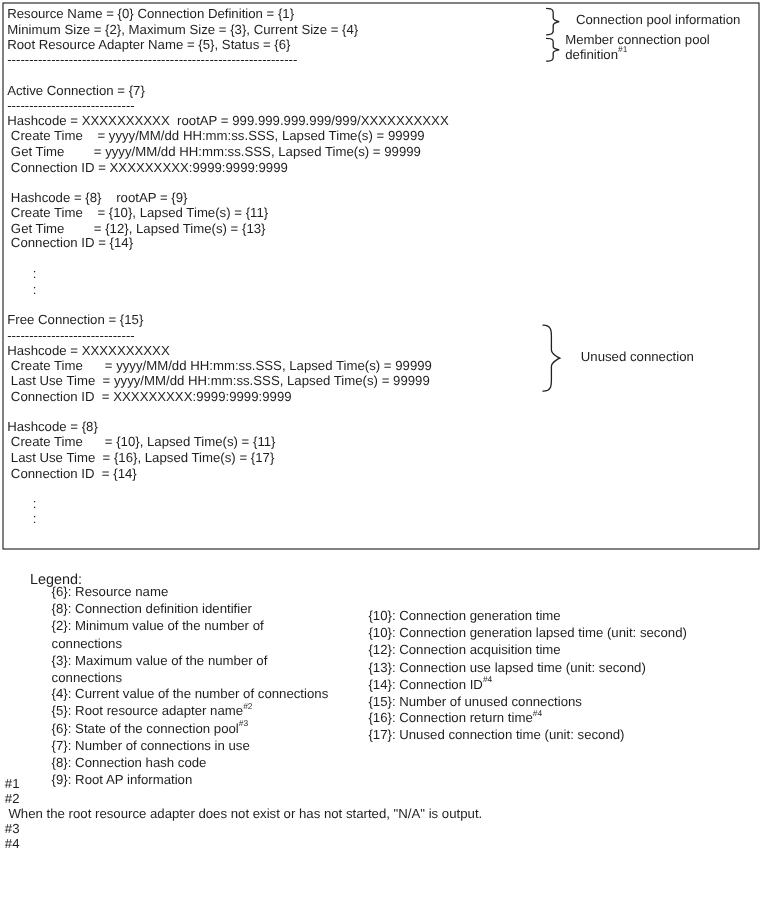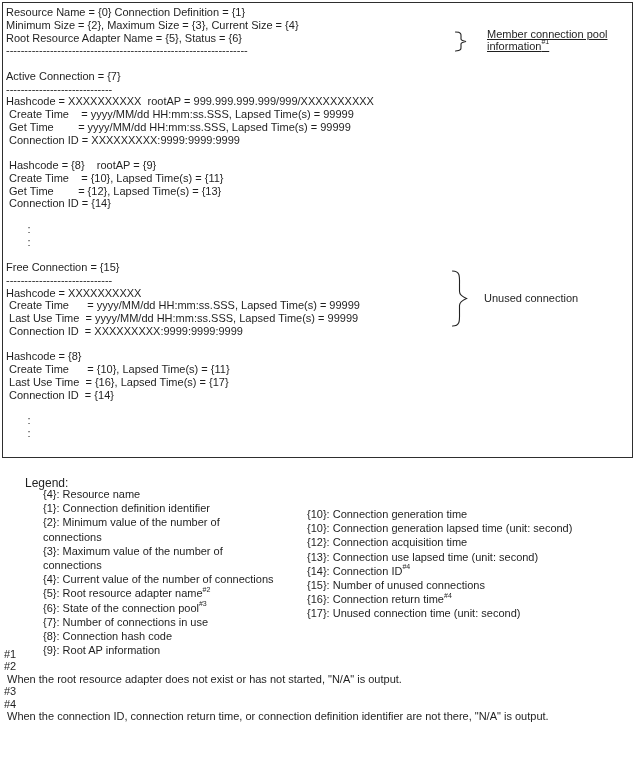--- a/index.html
+++ b/index.html
@@ -13,21 +13,21 @@
   }
   .listing {
     margin:0; padding:3px 0 0 3px;
     font-family:Liberation Sans, sans-serif;
     font-size:11px; line-height:12.75px; white-space:pre; color:#1f1f1f;
   }
   .annot { position:absolute; display:flex; align-items:center; }
   .annot svg { flex:none; display:block; }
   .annot-label { font-size:11px; line-height:11.6px; color:#1f1f1f; }
   .gap-lg { margin-left:13px; }
-  .gap-sm { margin-left:20px;text-decoration:underline; }
+  .gap-sm { margin-left:4px; }
   .gap-xl { margin-left:16px; }
   sup.fn-sup { font-size:7px; position:relative; top:-1px; line-height:0; }
   .legend-title { position:absolute; left:25px; top:476px; font-size:12px; }
   .legend-left  { position:absolute; left:43px;  top:487px; font-size:11px; line-height:14.2px; }
   .legend-right { position:absolute; left:307px; top:507px; font-size:11px; line-height:14.2px; }
   .footnotes { position:absolute; left:4px; top:648px; width:629px; font-size:11px; line-height:12.4px; }
   .fn-body { padding-left:3px; max-width:624px; }
 </style>
 </head>
 <body>
@@ -64,41 +64,47 @@
 
 Hashcode = {8}
  Create Time      = {10}, Lapsed Time(s) = {11}
  Last Use Time  = {16}, Lapsed Time(s) = {17}
  Connection ID  = {14}
 
        :
        :</pre>
   </div>
 
+  <div class="annot" style="left:454px; top:5px; height:26px;">
+    <svg width="13" height="24" viewBox="0 0 13 24">
+      <path d="M1.5,1 C8,1 7,4 7,7.5 L7,9 C7,10.8 12,12 12,12 C12,12 7,13.2 7,15 L7,16.5 C7,20 8,23 1.5,23" fill="none" stroke="#222" stroke-width="1.1" stroke-linecap="round"></path>
+    </svg>
+    <span class="annot-label gap-lg">Connection pool information</span>
+  </div>
 
   <div class="annot" style="left:454px; top:28px; height:26px;">
     <svg width="13" height="21" viewBox="0 0 13 21">
       <path d="M1.5,1 C8,1 7,3.5 7,6.5 L7,8 C7,9.6 12,10.5 12,10.5 C12,10.5 7,11.4 7,13 L7,14.5 C7,17.5 8,20 1.5,20" fill="none" stroke="#222" stroke-width="1.1" stroke-linecap="round"></path>
     </svg>
-    <span class="annot-label gap-sm"><span>Member connection pool</span><br><span>information</span><sup class="fn-sup">#1</sup></span>
+    <span class="annot-label gap-sm"><span>Member connection pool</span><br><span>definition</span><sup class="fn-sup">#1</sup></span>
   </div>
 
 
   <div class="annot" style="left:451px; top:270px; height:57px;">
     <svg width="17" height="57" viewBox="0 0 17 57">
       <path d="M1.5,1 C9.5,1 8.5,7 8.5,15 L8.5,21.5 C8.5,25.5 15.5,28.5 15.5,28.5 C15.5,28.5 8.5,31.5 8.5,35.5 L8.5,42 C8.5,50 9.5,56 1.5,56" fill="none" stroke="#222" stroke-width="1.1" stroke-linecap="round"></path>
     </svg>
     <span class="annot-label gap-xl">Unused connection</span>
   </div>
 
   <div class="legend-title">Legend:</div>
 
   <div class="legend-left">
-    <div><span>{4}: Resource name</span></div>
-    <div><span>{1}: Connection definition identifier</span></div>
+    <div><span>{6}: Resource name</span></div>
+    <div><span>{8}: Connection definition identifier</span></div>
     <div><span>{2}: Minimum value of the number of</span></div>
     <div><span>connections</span></div>
     <div><span>{3}: Maximum value of the number of</span></div>
     <div><span>connections</span></div>
     <div><span>{4}: Current value of the number of connections</span></div>
     <div><span>{5}: Root resource adapter name</span><sup class="fn-sup">#2</sup></div>
     <div><span>{6}: State of the connection pool</span><sup class="fn-sup">#3</sup></div>
     <div><span>{7}: Number of connections in use</span></div>
     <div><span>{8}: Connection hash code</span></div>
     <div><span>{9}: Root AP information</span></div>
@@ -114,16 +120,15 @@
     <div><span>{16}: Connection return time</span><sup class="fn-sup">#4</sup></div>
     <div><span>{17}: Unused connection time (unit: second)</span></div>
   </div>
 
   <div class="footnotes">
     <div>#1</div>
     <div>#2</div>
     <div class="fn-body">When the root resource adapter does not exist or has not started, "N/A" is output.</div>
     <div>#3</div>
     <div>#4</div>
-    <div class="fn-body">When the connection ID, connection return time, or connection definition identifier are not there, "N/A" is output.</div>
   </div>
 
 </div>
 
 </body></html>

